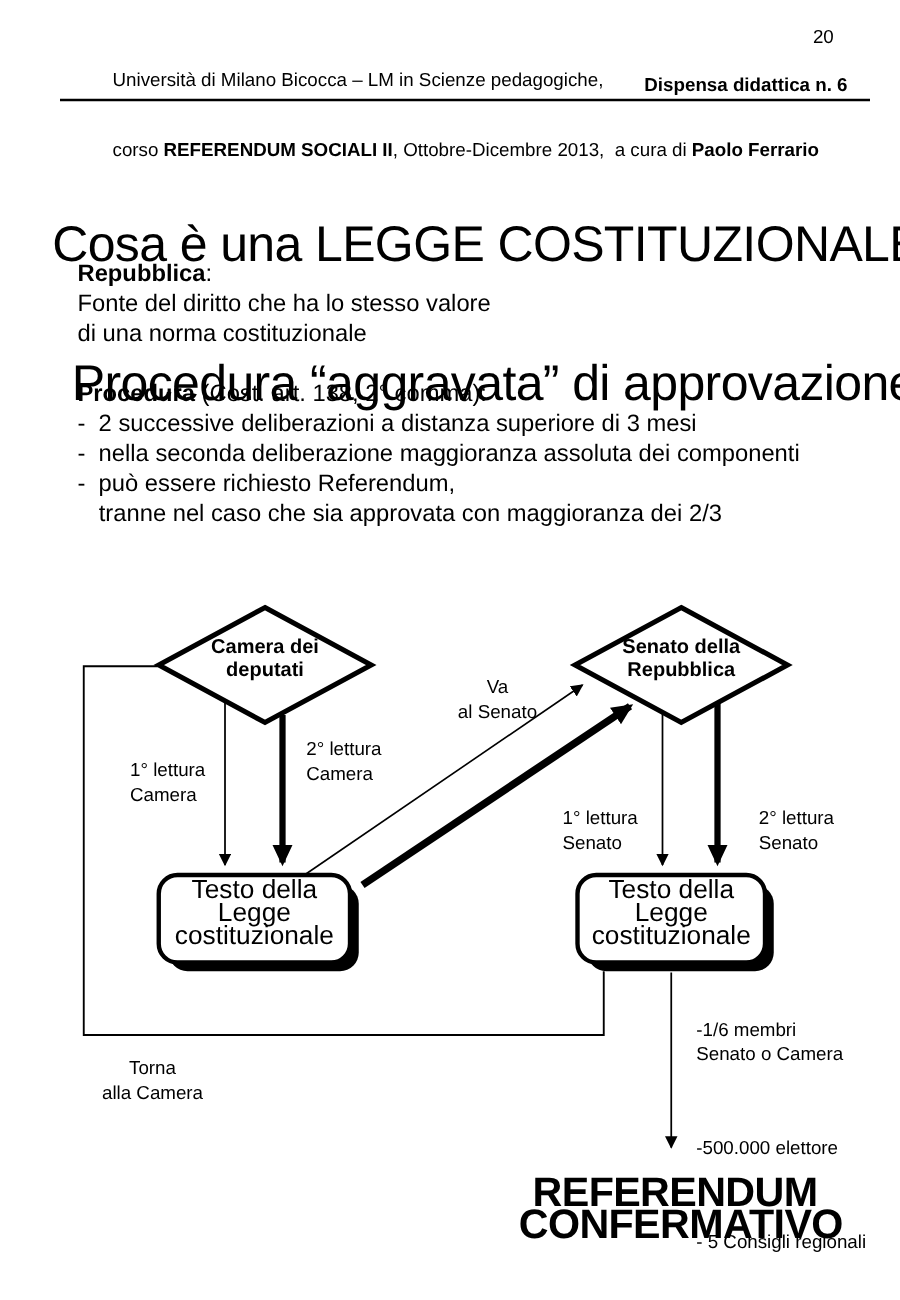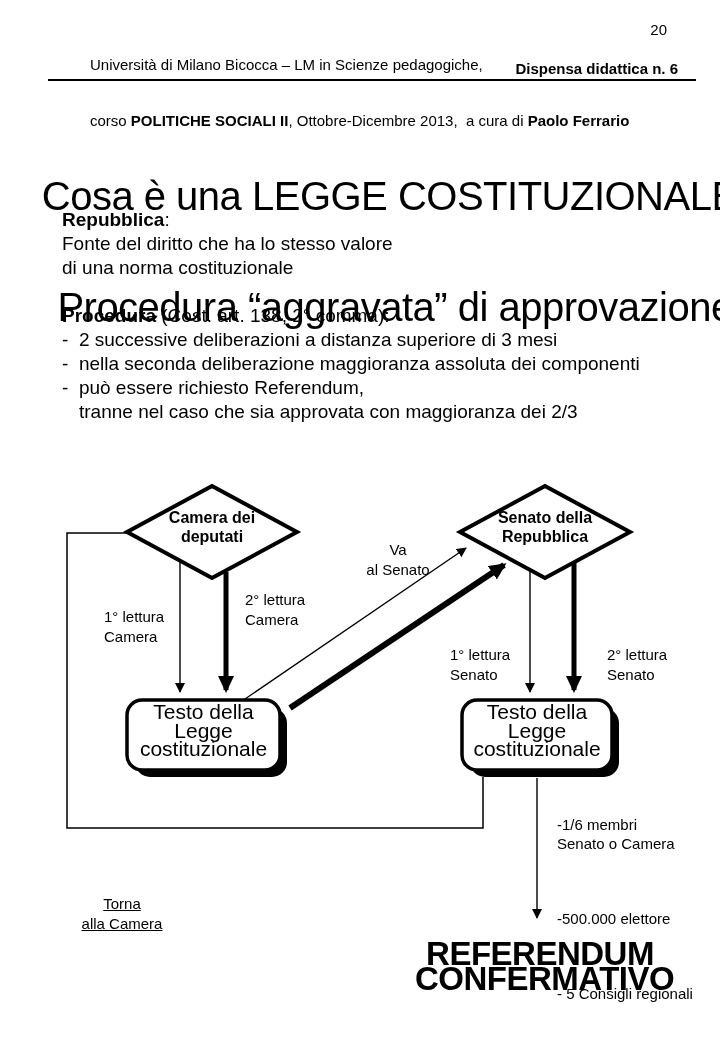--- a/index.html
+++ b/index.html
@@ -34,21 +34,21 @@
               font-weight:bold; font-size:33px; line-height:25px; letter-spacing:-0.5px; white-space:pre-line; }
   .diagram-svg { position:absolute; left:0; top:0; width:720px; height:1040px; }
 </style>
 </head>
 <body>
 
 <div class="page">
 
   <div class="hdr">
     <div class="hdr-line">Università di Milano Bicocca – LM in Scienze pedagogiche,</div>
-    <div class="hdr-line"><span>corso </span><b>POLITICHE SOCIALI II</b><span>, Ottobre-Dicembre 2013,  a cura di </span><b>Paolo Ferrario</b></div>
+    <div class="hdr-line"><span>corso </span><b>REFERENDUM SOCIALI II</b><span>, Ottobre-Dicembre 2013,  a cura di </span><b>Paolo Ferrario</b></div>
   </div>
   <div class="pagenum">20</div>
   <div class="dispensa">Dispensa didattica n. 6</div>
   <div class="rule"></div>
 
   <div class="title">
     <div>Cosa è una LEGGE COSTITUZIONALE:</div>
     <div>Procedura “aggravata” di approvazione</div>
   </div>
 
@@ -114,21 +114,21 @@
   <div class="lbl" style="left:607px; top:645px;">2° lettura
 Senato</div>
 
   <div class="lbl boxlbl center" style="left:132px; top:703px; width:143px;">Testo della
 Legge
 costituzionale</div>
   <div class="lbl boxlbl center" style="left:466px; top:703px; width:142px;">Testo della
 Legge
 costituzionale</div>
 
-  <div class="lbl center" style="left:70px; top:894px; width:104px;text-decoration:underline;">Torna
+  <div class="lbl center" style="left:70px; top:845px; width:104px;">Torna
 alla Camera</div>
 
   <div class="lbl" style="left:557px; top:795px;">
     <div class="trigger">-1/6 membri
 Senato o Camera</div>
     <div class="trigger">-500.000 elettore</div>
     <div class="trigger">- 5 Consigli regionali</div>
   </div>
 
   <div class="reftitle">REFERENDUM

